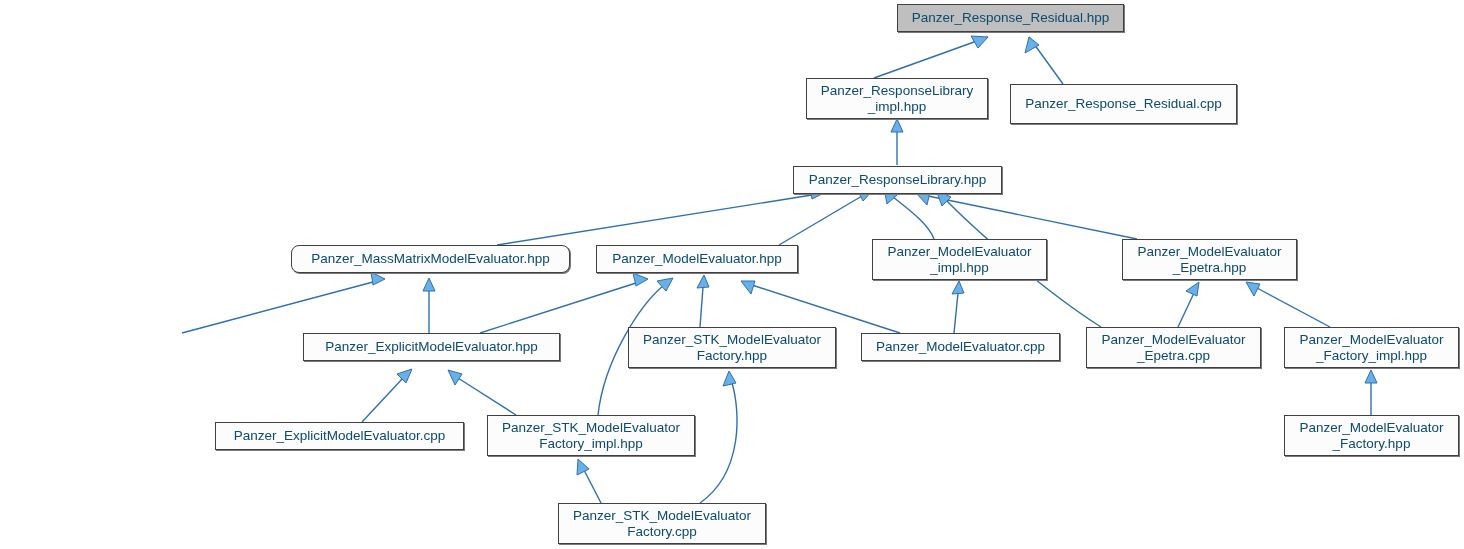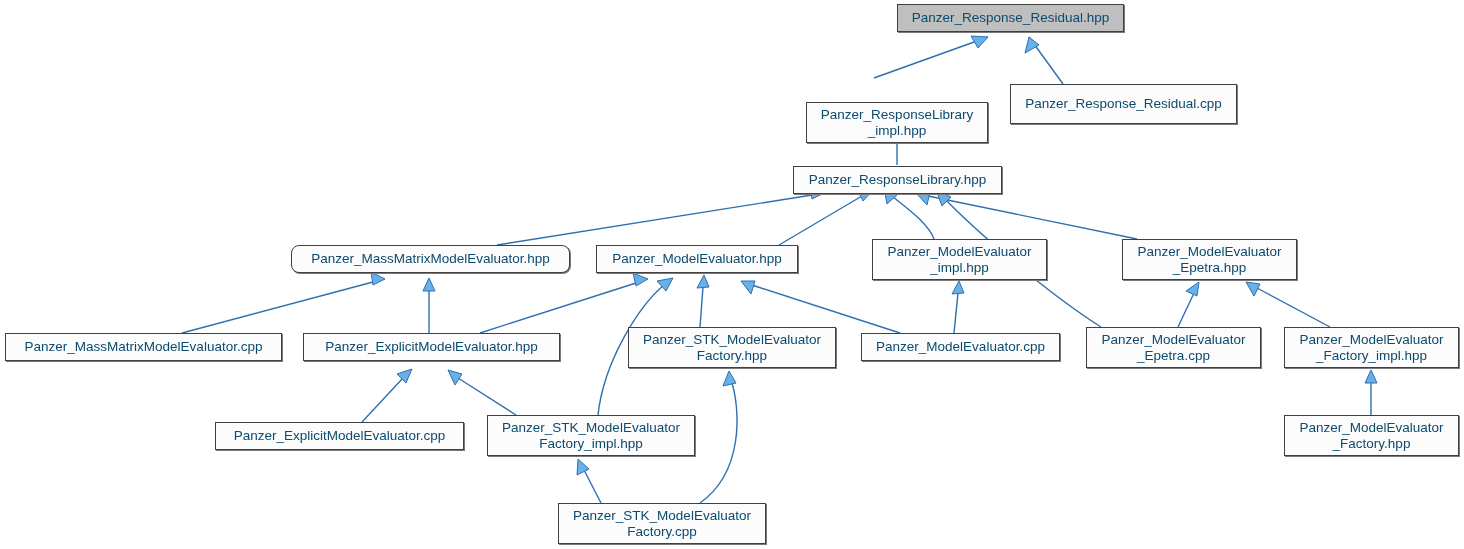--- a/index.html
+++ b/index.html
@@ -89,31 +89,30 @@
       <path d="M 516,415 L 458,378" fill="none" stroke="#2f6fb0" stroke-width="1.4"></path>
       <path d="M 448,370 l 7,15 l 7,-11 z" fill="#68b0e8" stroke="#2f6fb0" stroke-width="1"></path>
       <path d="M 601,503 L 584,470" fill="none" stroke="#2f6fb0" stroke-width="1.4"></path>
       <path d="M 578,459 l -1,16 l 12,-6 z" fill="#68b0e8" stroke="#2f6fb0" stroke-width="1"></path>
       <path d="M 700,503 C 744,472 740,410 732,383" fill="none" stroke="#2f6fb0" stroke-width="1.4"></path>
       <path d="M 729,371 l -6,15 l 13,-3 z" fill="#68b0e8" stroke="#2f6fb0" stroke-width="1"></path>
       <path d="M 1371,415 L 1371,382" fill="none" stroke="#2f6fb0" stroke-width="1.4"></path>
       <path d="M 1371,370 l -6,13 l 12,0 z" fill="#68b0e8" stroke="#2f6fb0" stroke-width="1"></path>
     </svg>
 <div class="node root" style="left: 897px; top: 4px; width: 227px; height: 28px;">Panzer_Response_Residual.hpp</div>
-    <div class="node" style="left: 806px; top: 78px; width: 182px; height: 41px; margin-top: 24px;">Panzer_ResponseLibrary
+    <div class="node" style="left: 806px; top: 78px; width: 182px; height: 41px;">Panzer_ResponseLibrary
 _impl.hpp</div>
     <div class="node" style="left: 1010px; top: 84px; width: 227px; height: 40px;">Panzer_Response_Residual.cpp</div>
     <div class="node" style="left: 793px; top: 166px; width: 209px; height: 28px;">Panzer_ResponseLibrary.hpp</div>
     <div class="node" style="left: 291px; top: 245px; width: 279px; height: 28px; border-radius: 8px;">Panzer_MassMatrixModelEvaluator.hpp</div>
     <div class="node" style="left: 596px; top: 245px; width: 202px; height: 28px;">Panzer_ModelEvaluator.hpp</div>
     <div class="node" style="left: 872px; top: 239px; width: 175px; height: 41px;">Panzer_ModelEvaluator
 _impl.hpp</div>
     <div class="node" style="left: 1122px; top: 239px; width: 175px; height: 41px;">Panzer_ModelEvaluator
 _Epetra.hpp</div>
-    <div class="node" style="left: 5px; top: 333px; width: 277px; height: 28px;">Panzer_MassMatrixModelEvaluator.cpp</div>
     <div class="node" style="left: 303px; top: 333px; width: 257px; height: 28px;">Panzer_ExplicitModelEvaluator.hpp</div>
     <div class="node" style="left: 628px; top: 327px; width: 208px; height: 41px;">Panzer_STK_ModelEvaluator
 Factory.hpp</div>
     <div class="node" style="left: 861px; top: 333px; width: 199px; height: 28px; text-align: center;">Panzer_ModelEvaluator.cpp</div>
     <div class="node" style="left: 1086px; top: 327px; width: 175px; height: 41px;">Panzer_ModelEvaluator
 _Epetra.cpp</div>
     <div class="node" style="left: 1284px; top: 327px; width: 175px; height: 41px;">Panzer_ModelEvaluator
 _Factory_impl.hpp</div>
     <div class="node" style="left: 215px; top: 422px; width: 249px; height: 28px;">Panzer_ExplicitModelEvaluator.cpp</div>
     <div class="node" style="left: 487px; top: 415px; width: 208px; height: 41px;">Panzer_STK_ModelEvaluator

